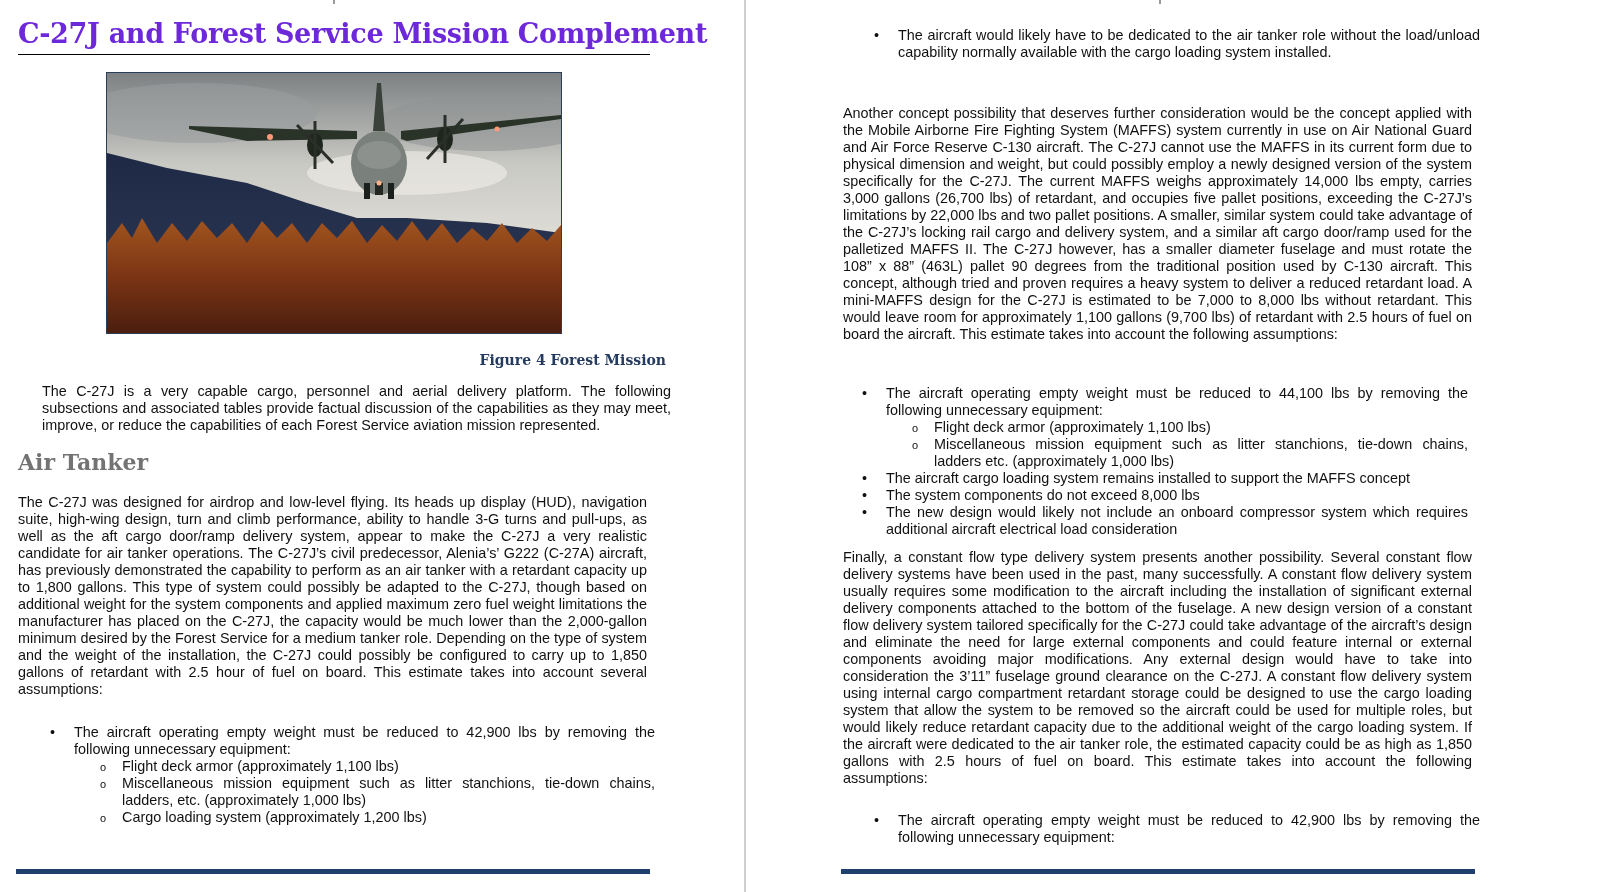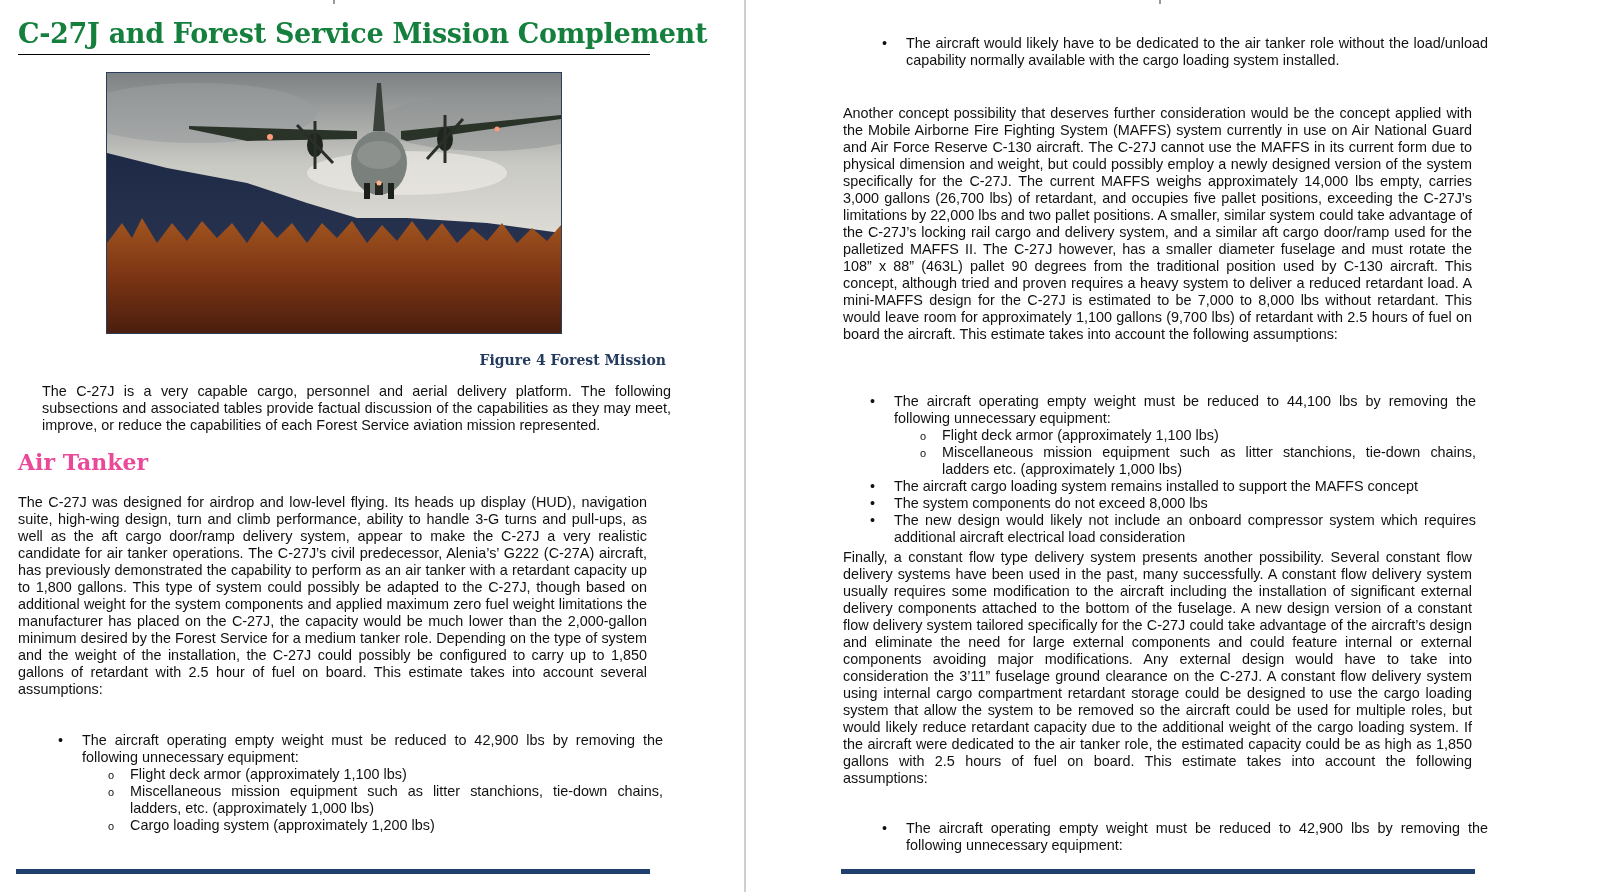--- a/index.html
+++ b/index.html
@@ -6,29 +6,29 @@
     body { width: 1602px; height: 892px; position: relative; overflow: hidden; font-family: "Liberation Sans", sans-serif; color: #111; }
     .page { position: absolute; top: 0; height: 892px; }
     #page-left { left: 0; width: 744px; }
     #page-right { left: 746px; width: 856px; }
     .page-gap { position: absolute; left: 744px; top: 0; width: 2px; height: 892px; background: #cfcfcf; }
     .top-tick { position: absolute; top: 0; width: 2px; height: 4px; background: #999; }
     .footer-bar { position: absolute; bottom: 18px; height: 5px; background: #1f3f6e; }
     #page-left .footer-bar { left: 16px; width: 634px; }
     #page-right .footer-bar { left: 95px; width: 634px; }
 
-    .doc-title { position: absolute; left: 18px; top: 16px; width: 632px; margin: 0; font-family: "DejaVu Serif", serif; font-weight: bold; font-size: 27px; color: #15803d; letter-spacing: -0.3px; border-bottom: 1.5px solid #000; padding-bottom: 2px; line-height: 36px; white-space: nowrap; }
+    .doc-title { position: absolute; left: 18px; top: 16px; width: 632px; margin: 0; font-family: "DejaVu Serif", serif; font-weight: bold; font-size: 27px; color: #6d28d9; letter-spacing: -0.3px; border-bottom: 1.5px solid #000; padding-bottom: 2px; line-height: 36px; white-space: nowrap; }
     .figure { position: absolute; left: 106px; top: 72px; width: 454px; height: 260px; border: 1px solid #2c3e57; overflow: hidden; }
     .figure svg { display: block; width: 100%; height: 100%; }
     .fig-caption { position: absolute; left: 0; width: 666px; top: 352px; text-align: right; font-family: "DejaVu Serif", serif; font-weight: bold; font-size: 14px; color: #243a5e; }
 
     .para { position: absolute; margin: 0; font-size: 14.4px; line-height: 17px; text-align: justify; text-align-last: left; }
-    .h2 { position: absolute; left: 18px; top: 449px; margin: 0; font-family: "DejaVu Serif", serif; font-weight: bold; font-size: 22px; color: #ec4899; }
+    .h2 { position: absolute; left: 18px; top: 449px; margin: 0; font-family: "DejaVu Serif", serif; font-weight: bold; font-size: 22px; color: #737373; }
 
-    ul.bul { position: absolute; margin: 16px; padding: 0; list-style: none; font-size: 14.4px; line-height: 17px; }
+    ul.bul { position: absolute; margin: 8px; padding: 0; list-style: none; font-size: 14.4px; line-height: 17px; }
     ul.bul > li { position: relative; padding-left: 48px; text-align: justify; text-align-last: left; }
     ul.bul > li::before { content: "\2022"; position: absolute; left: 24px; top: 0; }
     ul.sub { margin: 0; padding: 0; list-style: none; }
     ul.sub > li { position: relative; padding-left: 48px; text-align: justify; text-align-last: left; }
     ul.sub > li::before { content: "o"; position: absolute; left: 26px; top: 1px; font-size: 11px; }
 
     #p-intro { left: 18px; top: 383px; width: 629px; margin-left: 24px; }
     #p-airtanker { left: 18px; top: 494px; width: 629px; }
     #list-left { left: 18px; top: 716px; width: 629px; }
 

